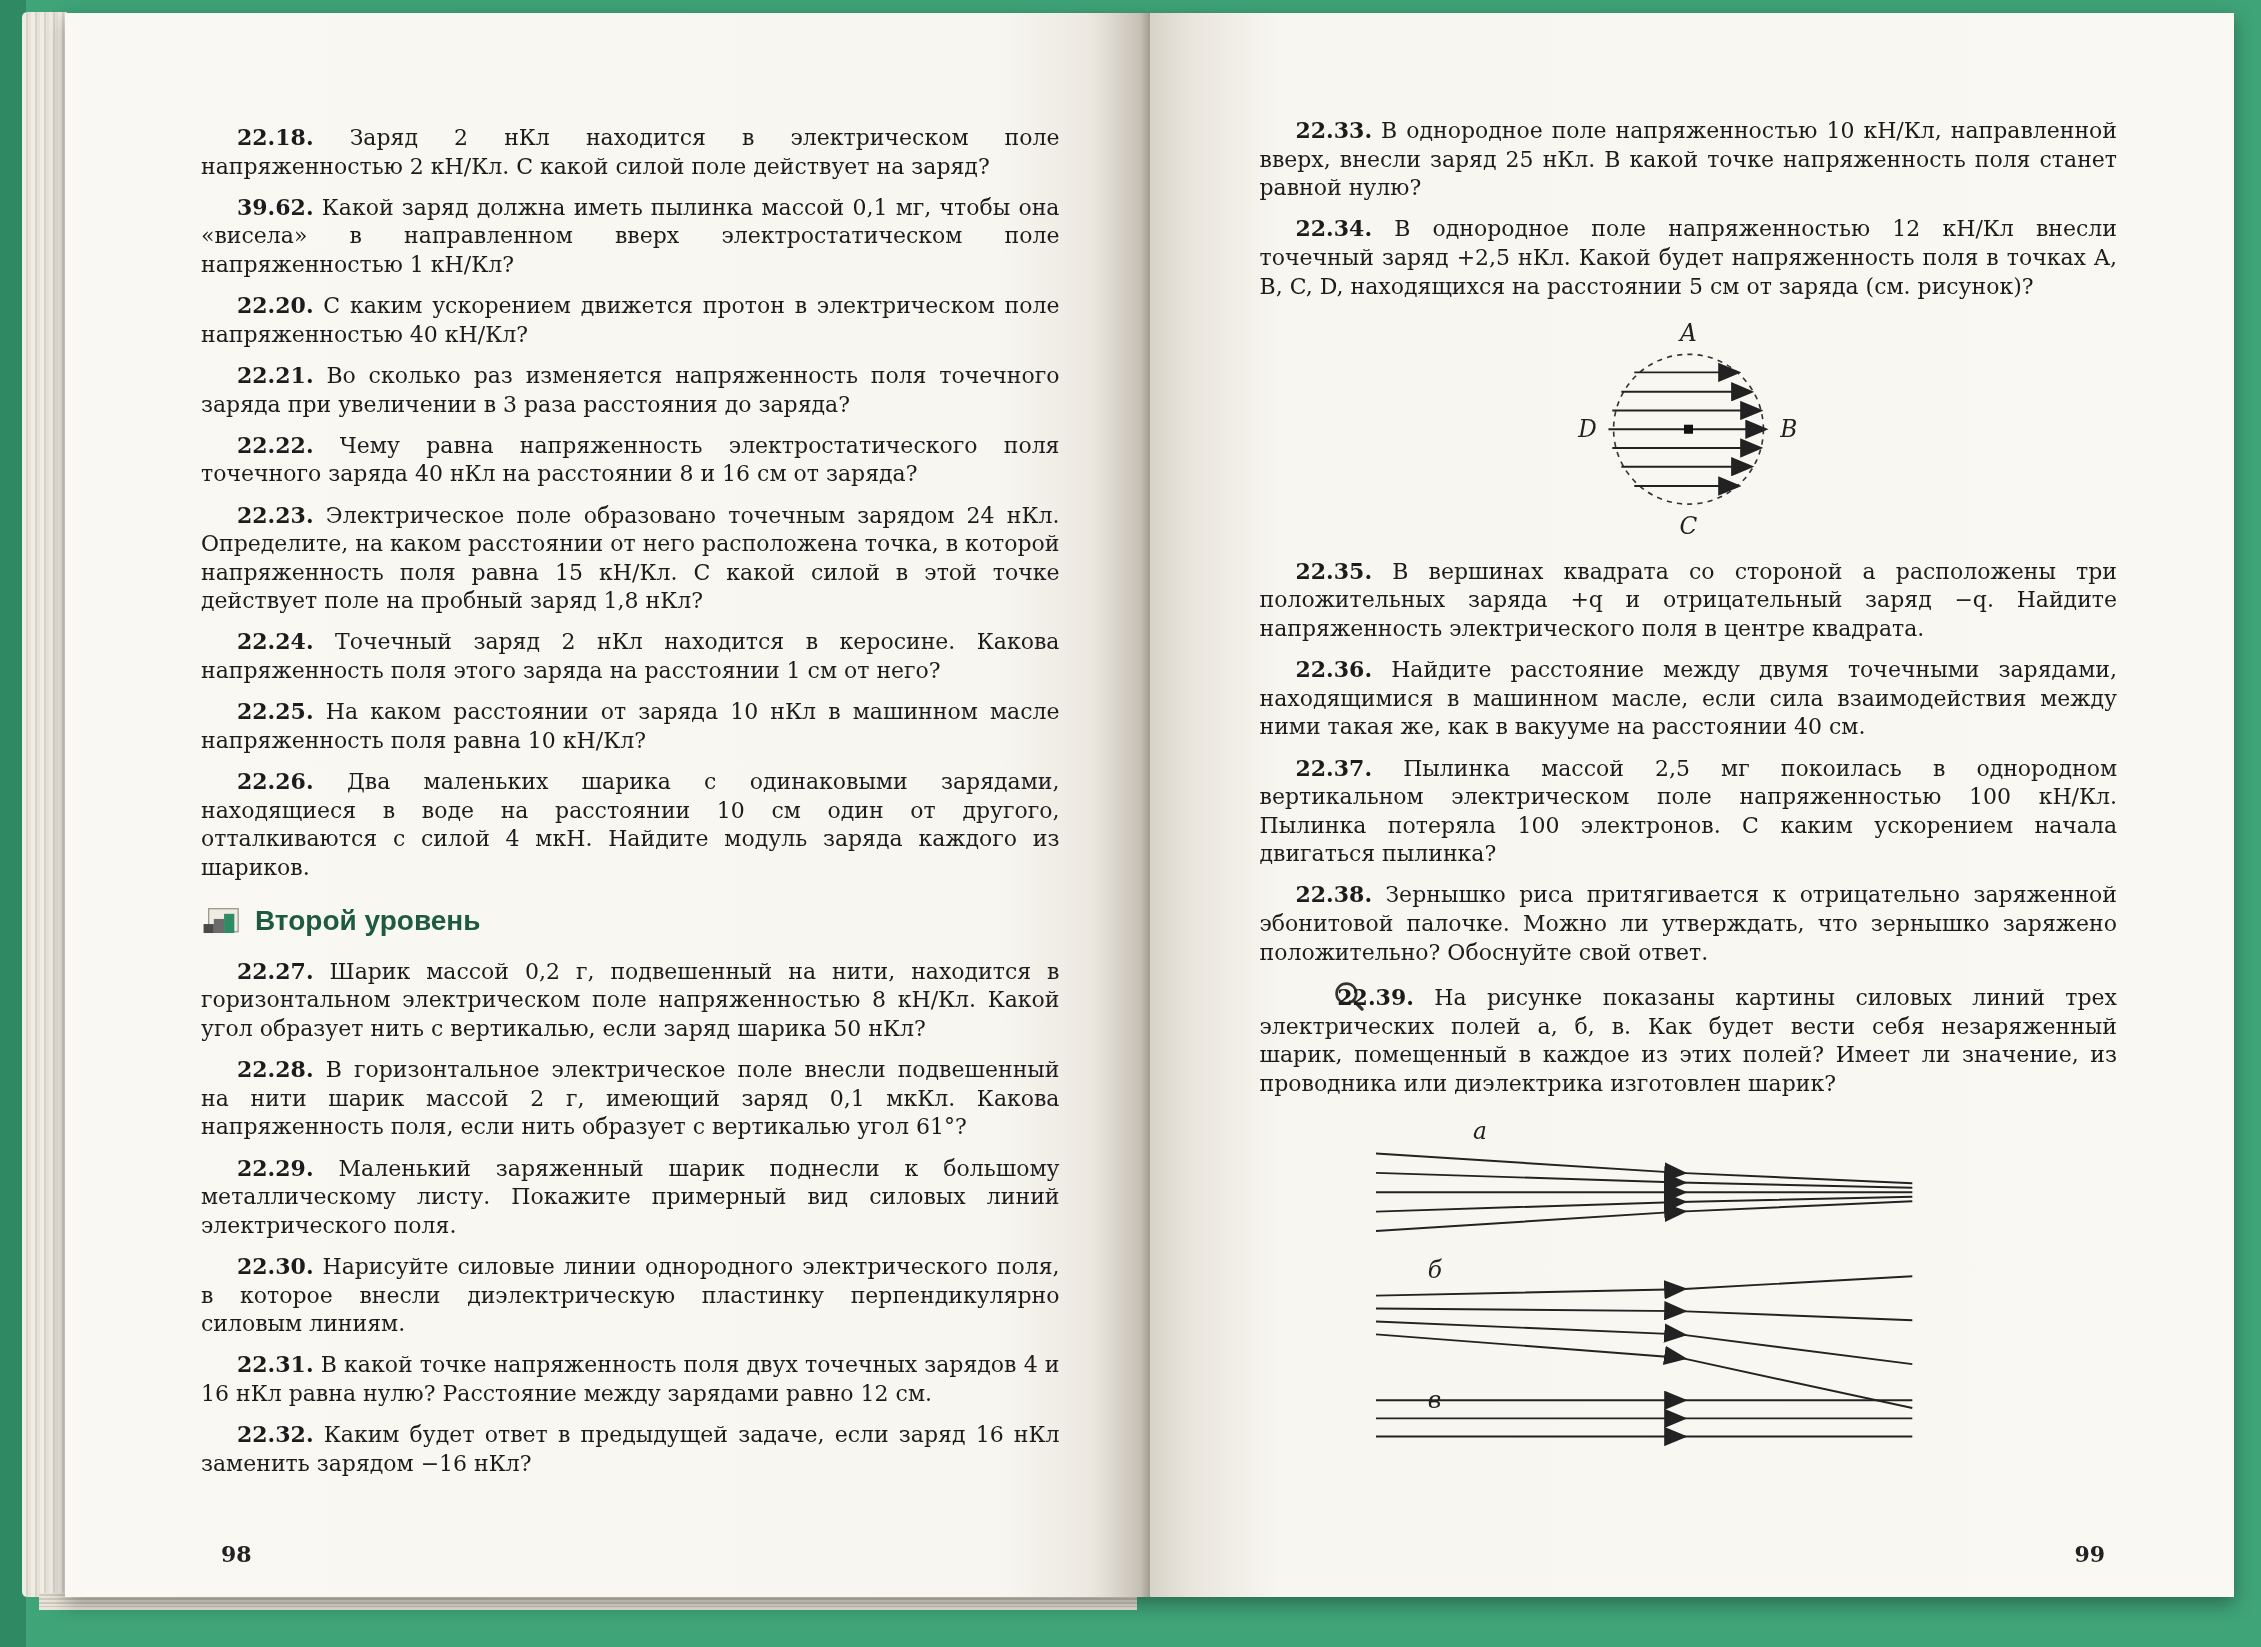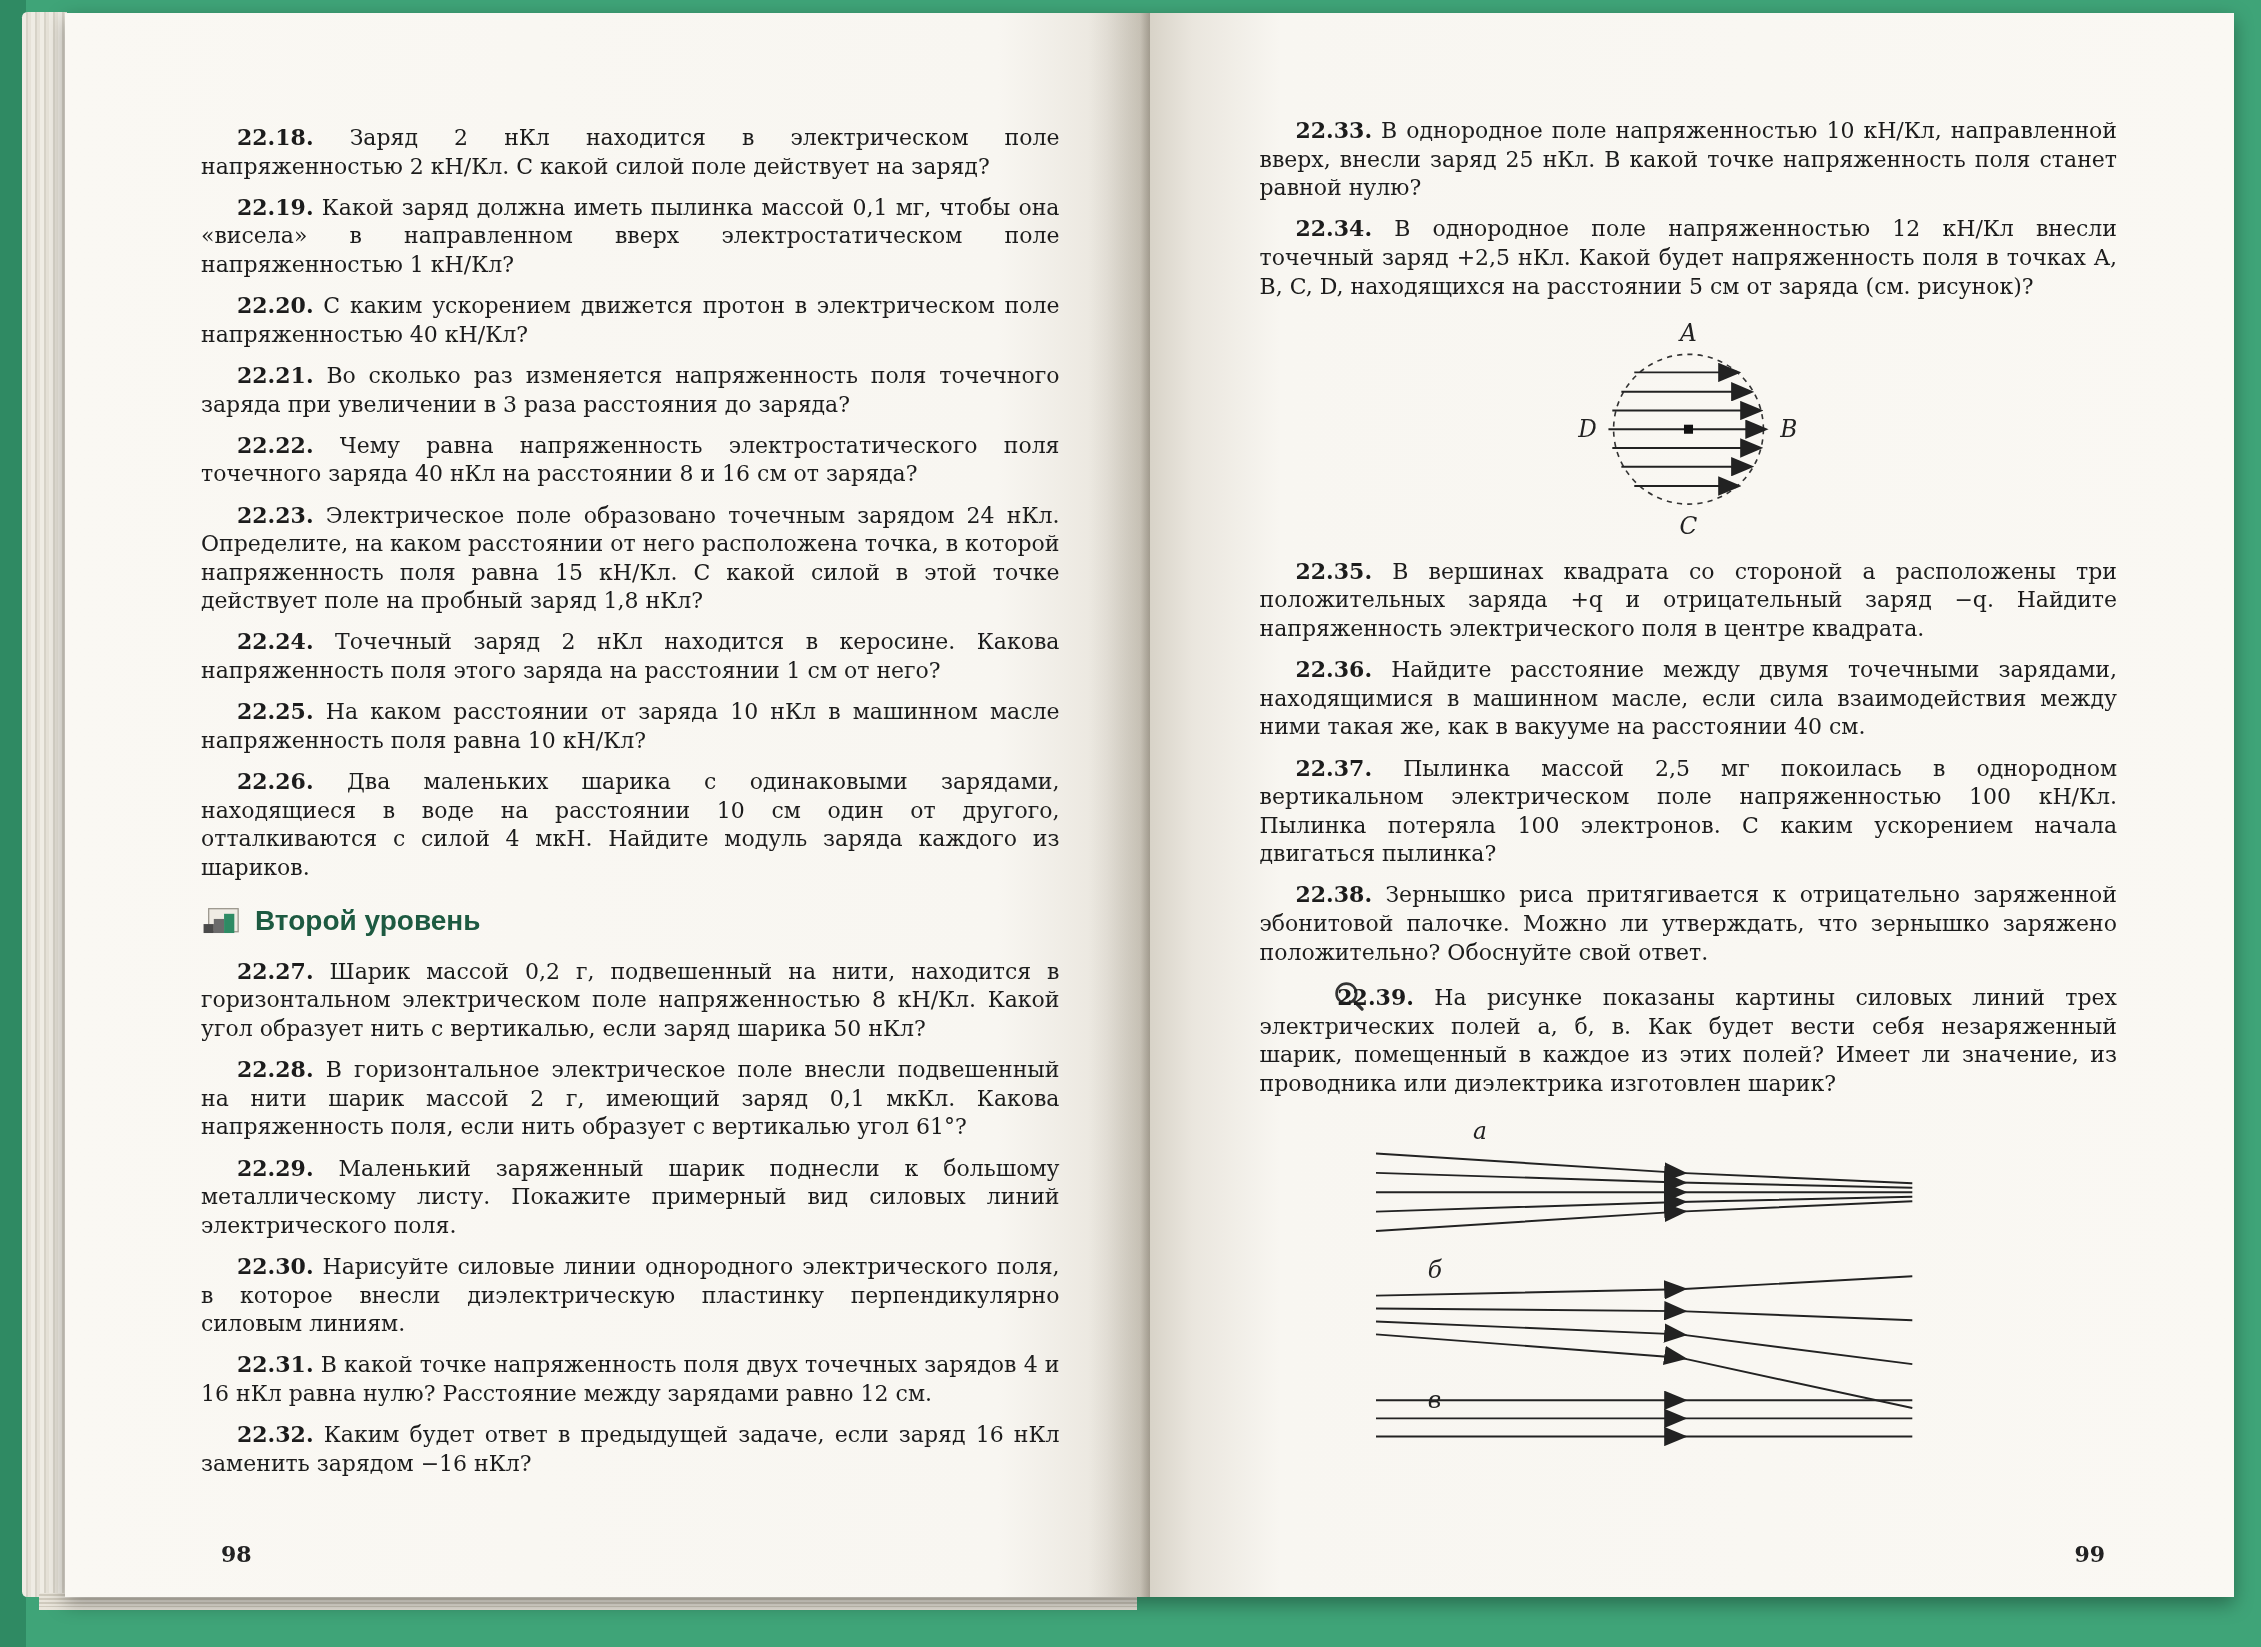--- a/index.html
+++ b/index.html
@@ -46,21 +46,21 @@
 
 <div class="scene">
   <div class="page-stack-left"></div>
   <div class="page-stack-bottom"></div>
 
   <div class="book">
 
     <div class="page left">
 
       <p class="problem"><b class="num">22.18.</b> <span>Заряд 2 нКл находится в электрическом поле напряженностью 2 кН/Кл. С какой силой поле действует на заряд?</span></p>
-      <p class="problem"><b class="num">22.19.</b> <span>Какой заряд должна иметь пылинка массой 0,1 мг, чтобы она «висела» в направленном вверх электростатическом поле напряженностью 1 кН/Кл?</span></p>
+      <p class="problem"><b class="num">39.62.</b> <span>Какой заряд должна иметь пылинка массой 0,1 мг, чтобы она «висела» в направленном вверх электростатическом поле напряженностью 1 кН/Кл?</span></p>
       <p class="problem"><b class="num">22.20.</b> <span>С каким ускорением движется протон в электрическом поле напряженностью 40 кН/Кл?</span></p>
       <p class="problem"><b class="num">22.21.</b> <span>Во сколько раз изменяется напряженность поля точечного заряда при увеличении в 3 раза расстояния до заряда?</span></p>
       <p class="problem"><b class="num">22.22.</b> <span>Чему равна напряженность электростатического поля точечного заряда 40 нКл на расстоянии 8 и 16 см от заряда?</span></p>
       <p class="problem"><b class="num">22.23.</b> <span>Электрическое поле образовано точечным зарядом 24 нКл. Определите, на каком расстоянии от него расположена точка, в которой напряженность поля равна 15 кН/Кл. С какой силой в этой точке действует поле на пробный заряд 1,8 нКл?</span></p>
       <p class="problem"><b class="num">22.24.</b> <span>Точечный заряд 2 нКл находится в керосине. Какова напряженность поля этого заряда на расстоянии 1 см от него?</span></p>
       <p class="problem"><b class="num">22.25.</b> <span>На каком расстоянии от заряда 10 нКл в машинном масле напряженность поля равна 10 кН/Кл?</span></p>
       <p class="problem"><b class="num">22.26.</b> <span>Два маленьких шарика с одинаковыми зарядами, находящиеся в воде на расстоянии 10 см один от другого, отталкиваются с силой 4 мкН. Найдите модуль заряда каждого из шариков.</span></p>
 
       <div class="level-header">
         <svg class="level-icon" width="41" height="31" viewBox="0 0 64 48" aria-hidden="true">

